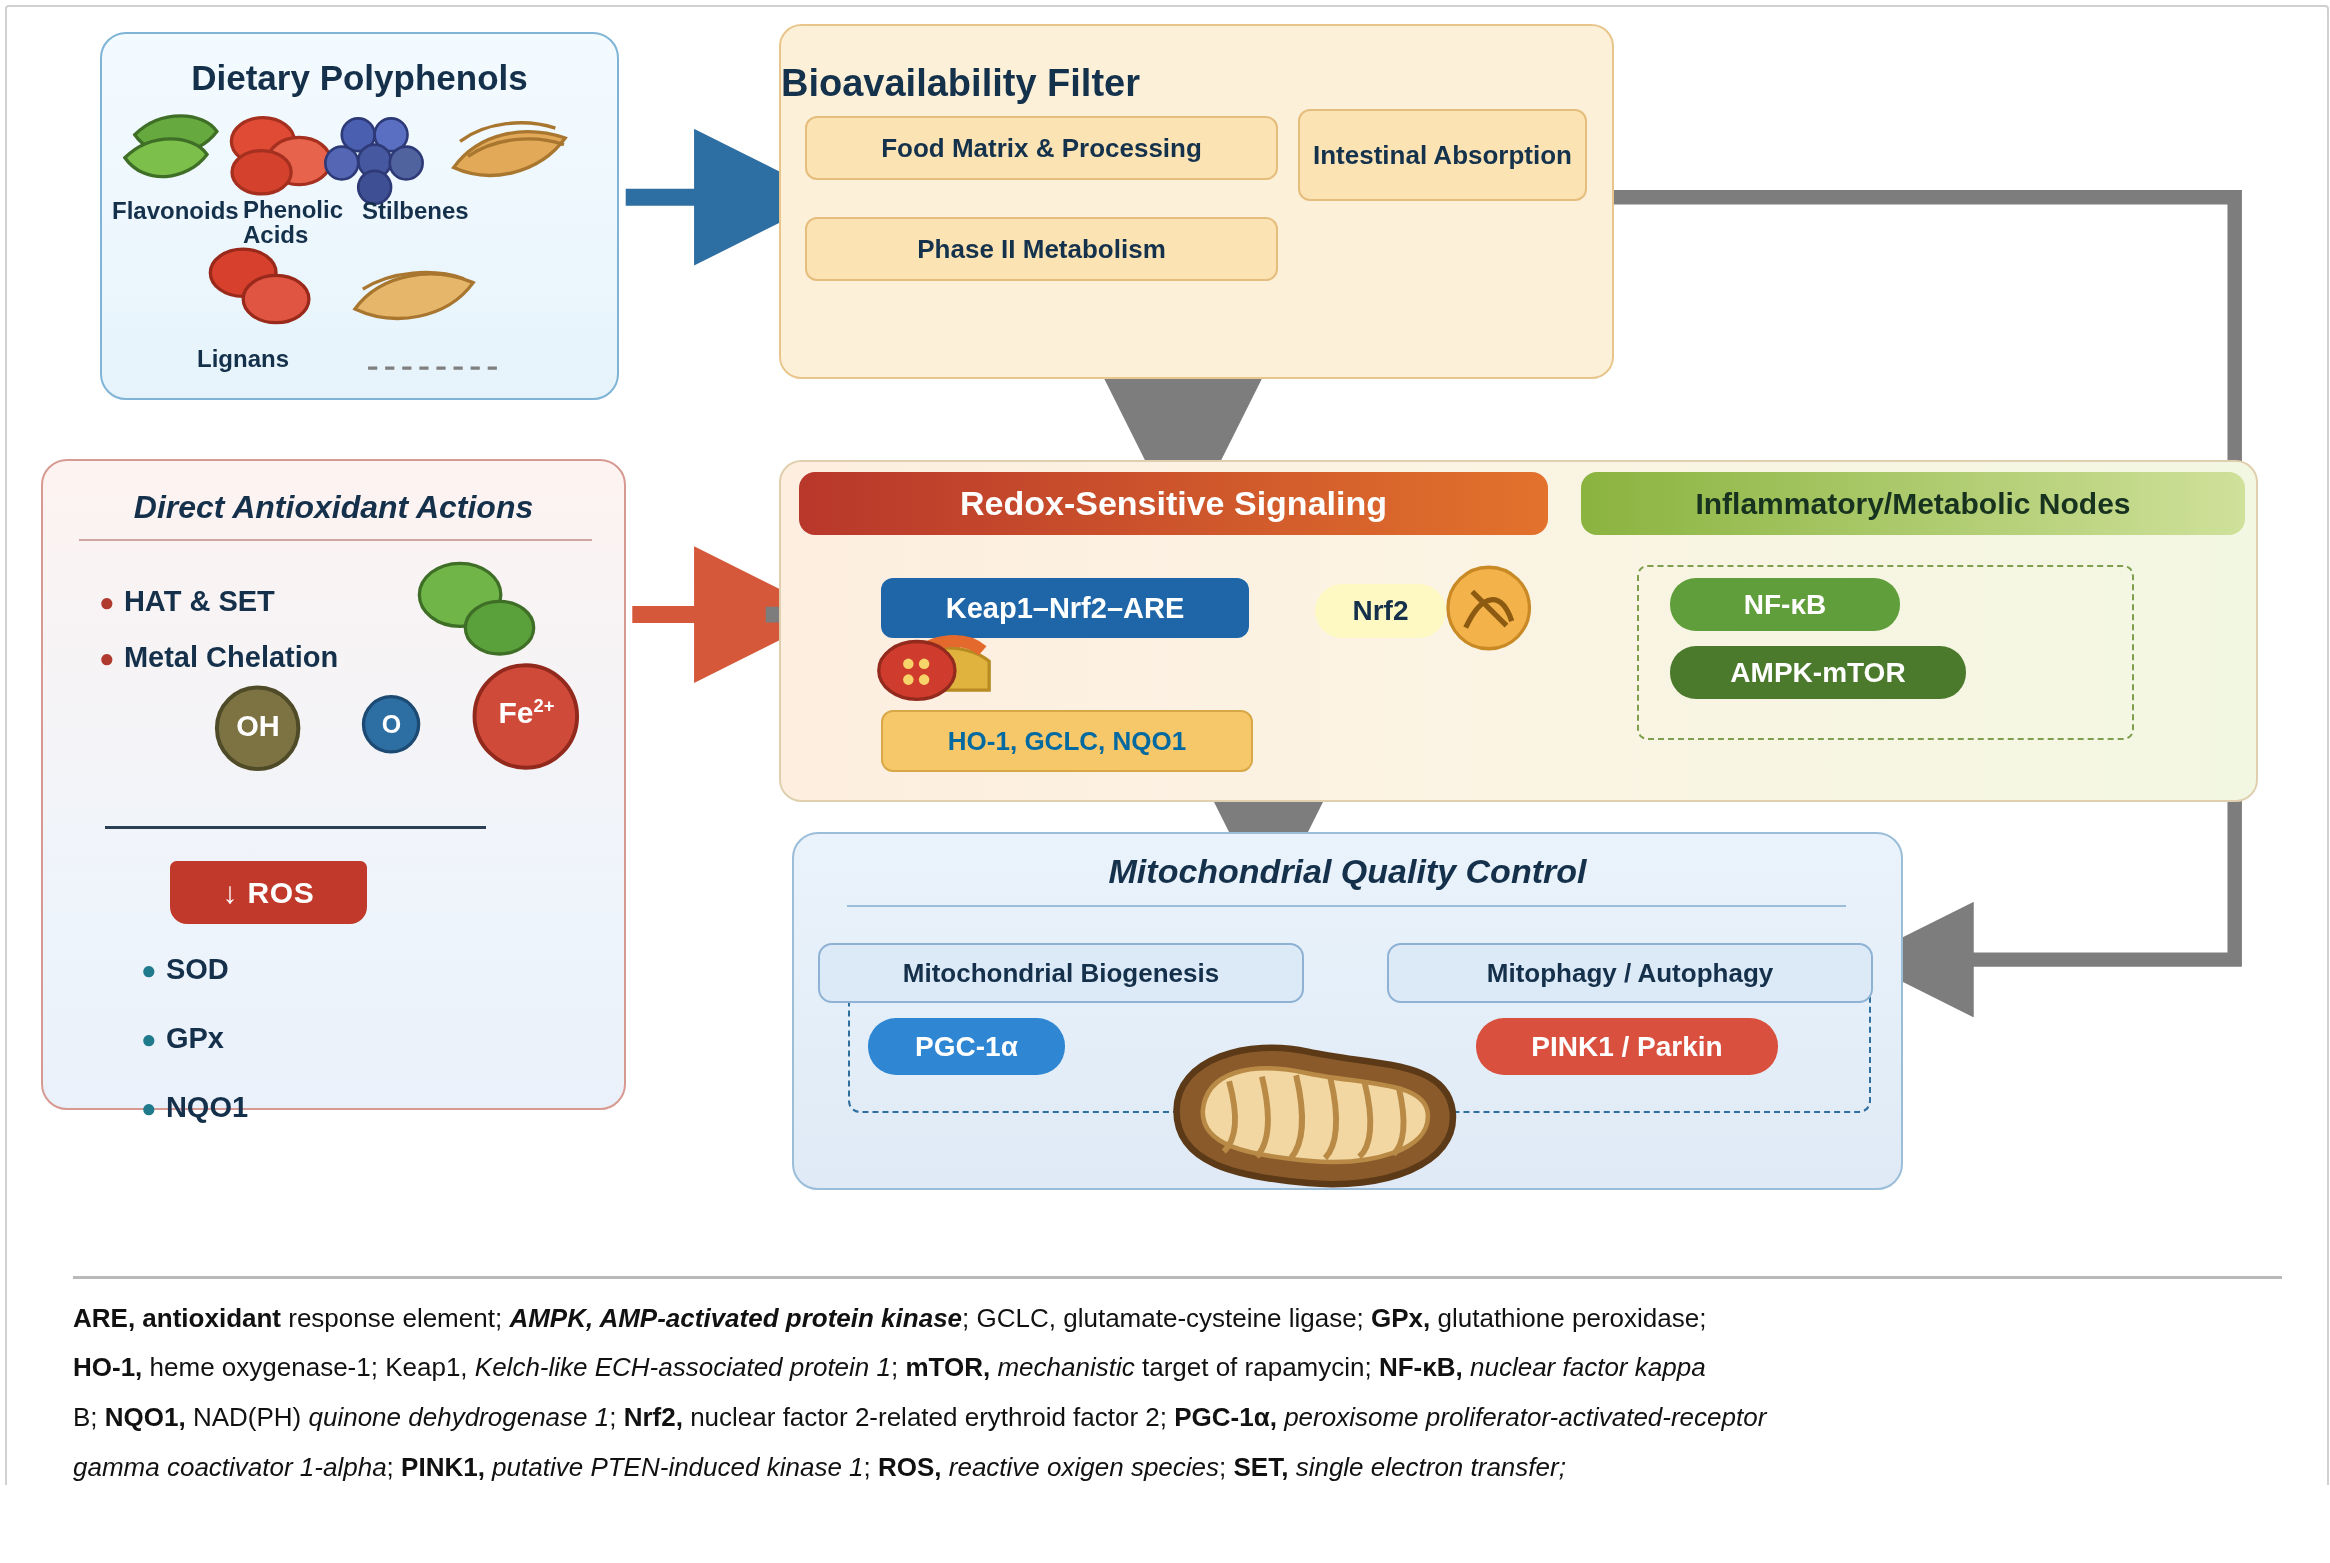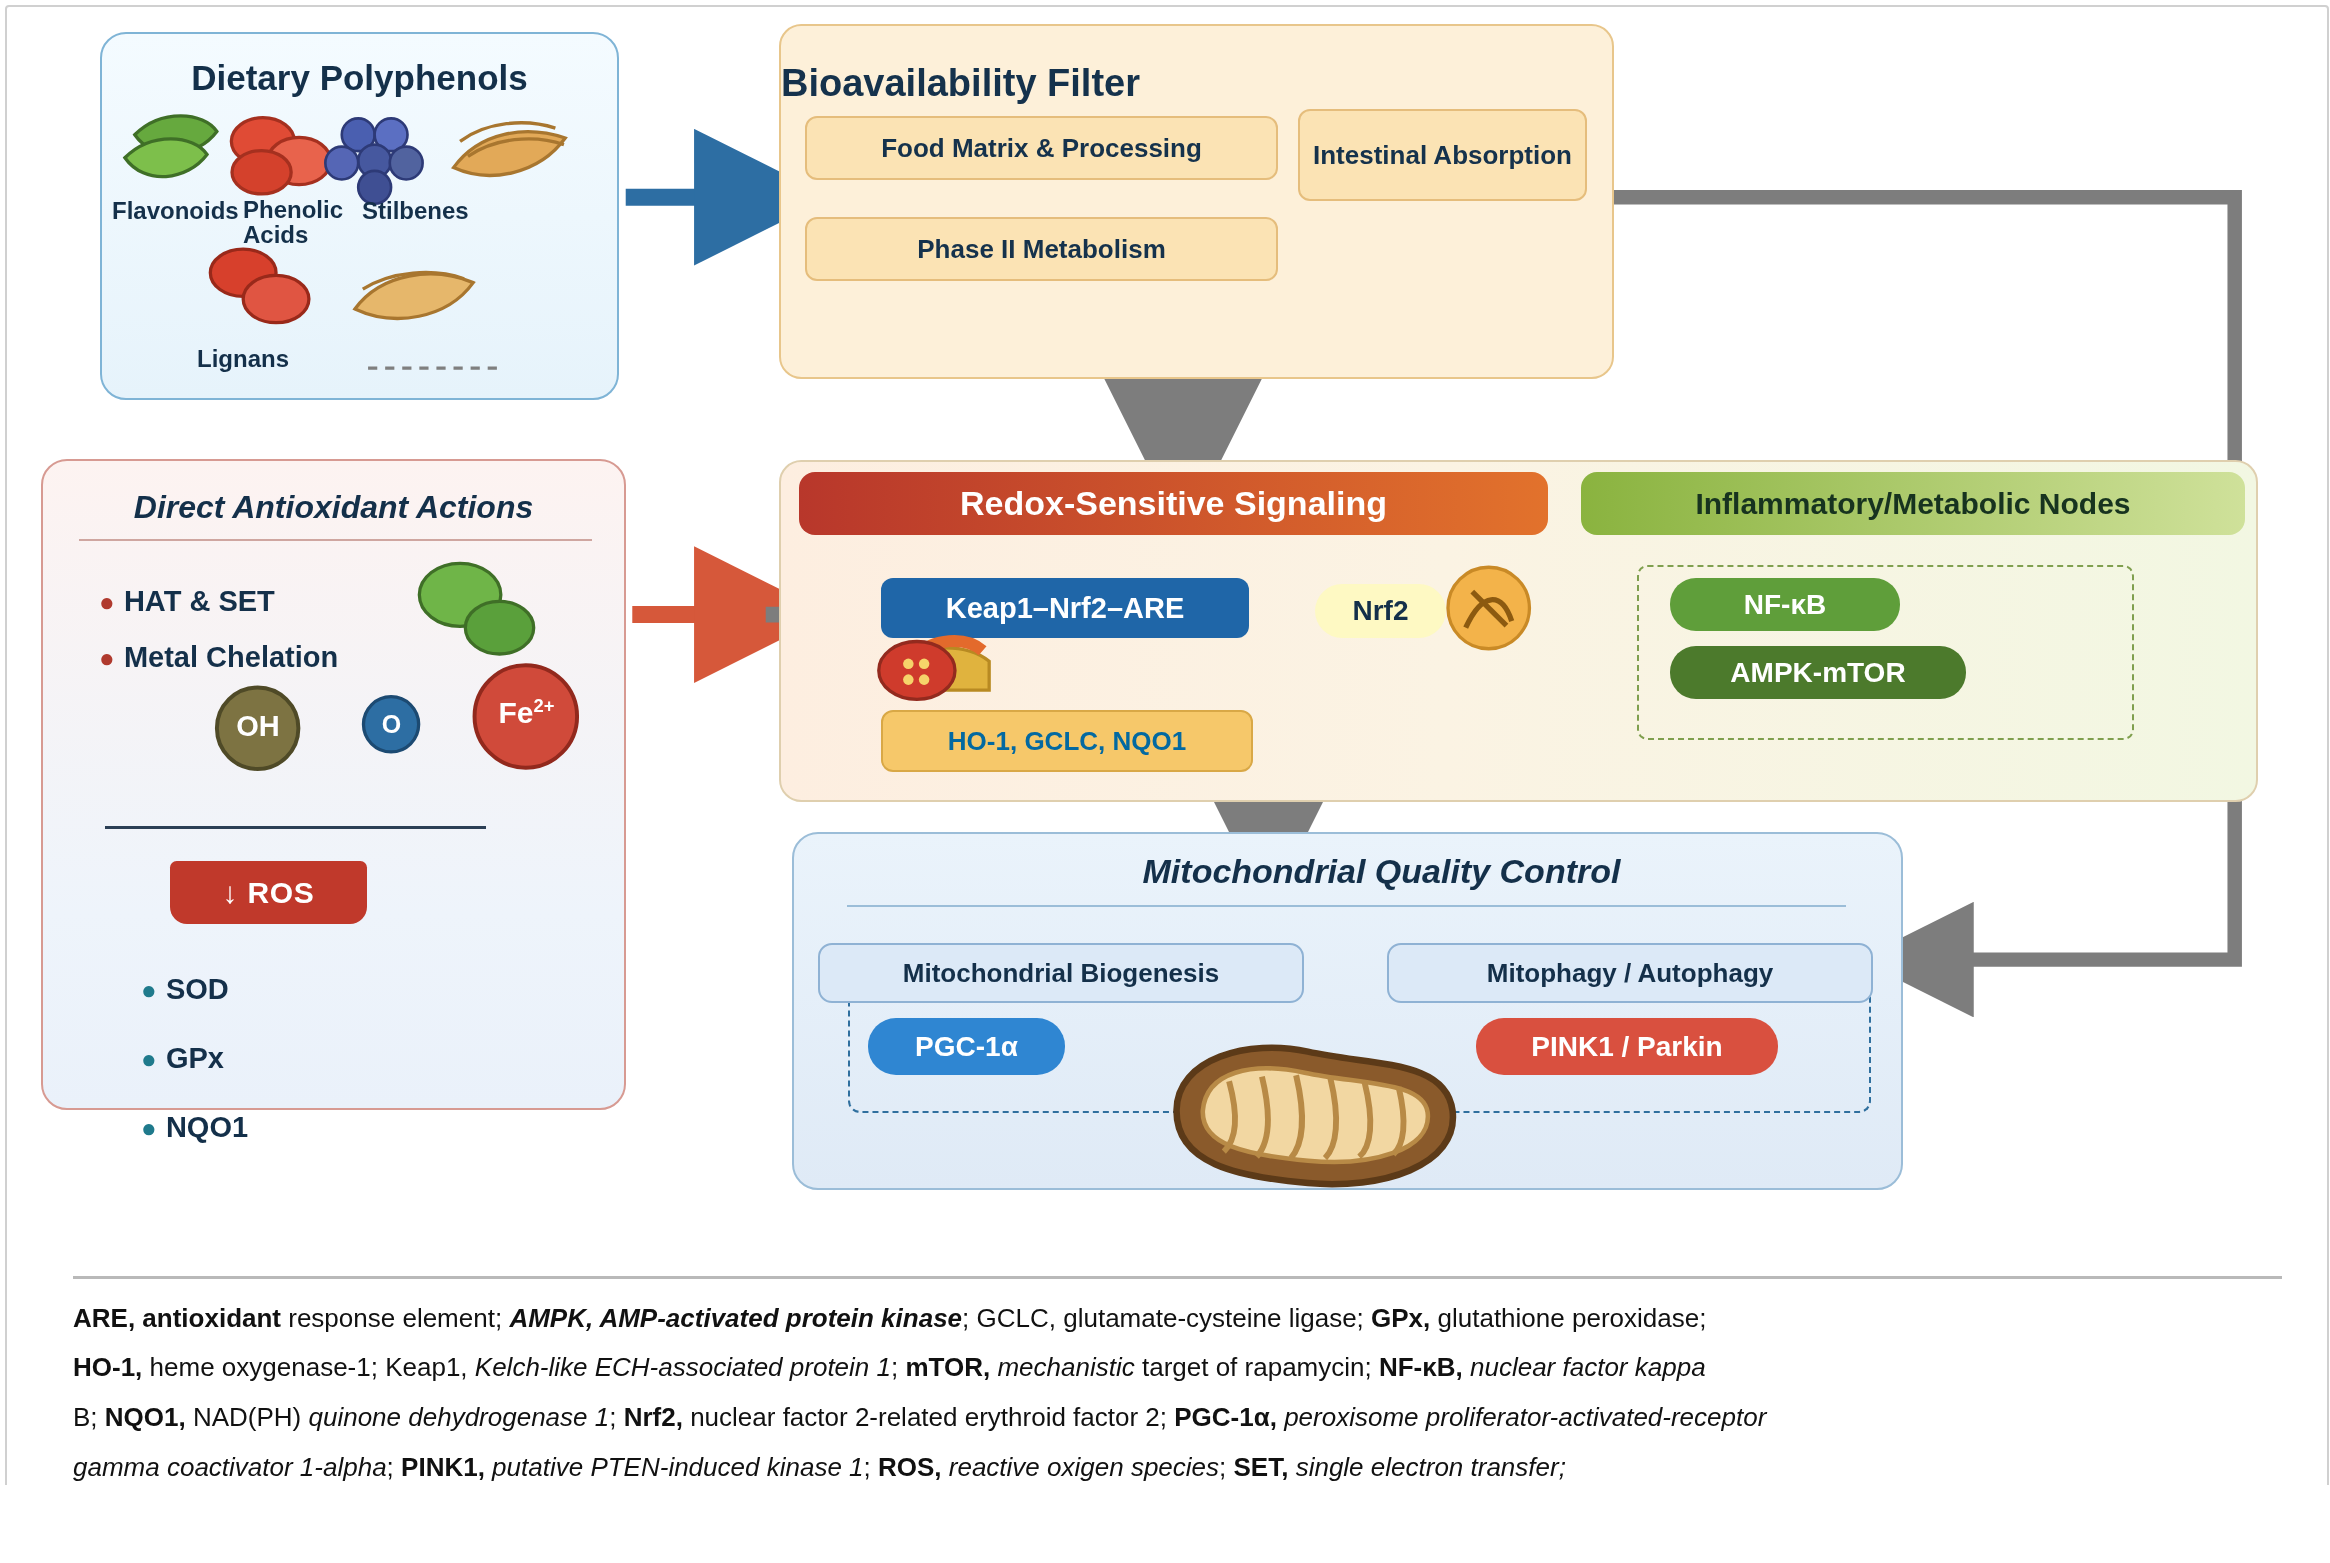--- a/index.html
+++ b/index.html
@@ -28,21 +28,21 @@
 
   
   #direct{left:41px;top:459px;width:585px;height:651px;
     background:linear-gradient(180deg,#fdf3f1 0%,#eef4fb 70%,#eaf1fa 100%);
     border:2.6px solid #d79a92;border-radius:26px;}
   #direct .title{position:absolute;left:0;top:28px;width:100%;text-align:center;
     font-size:32px;font-weight:bold;font-style:italic;color:#14304a;}
   #direct .rule{position:absolute;left:36px;top:78px;width:513px;height:2px;background:#cfa6a0;}
   .bullet-red{position:absolute;font-size:29px;font-weight:bold;color:#14304a;}
   .bullet-red .dot{color:#b03a2e;font-size:26px;margin-right:9.2px;}
-  .bullet-teal{position:absolute;font-size:29px;font-weight:bold;color:#14304a;margin-top:20px;}
+  .bullet-teal{position:absolute;font-size:29px;font-weight:bold;color:#14304a;}
   .bullet-teal .dot{color:#1f7a8c;font-size:26px;margin-right:9.2px;}
   #ros-badge{position:absolute;left:170px;top:861px;width:197px;height:63px;background:#c0392b;
     border-radius:6.6px 6.6px 17px 17px;display:flex;align-items:center;justify-content:center;
     color:#fff;font-size:30px;font-weight:bold;letter-spacing:0.7px;}
 
   
   #redox{left:779px;top:460px;width:1479px;height:342px;
     background:linear-gradient(90deg,#fdeee0 0%,#fbf3e3 45%,#f2f7e2 100%);
     border:2.6px solid #dfcfae;border-radius:22.3px;}
   #redox-head{position:absolute;left:799px;top:472px;width:749px;height:63px;
@@ -67,21 +67,21 @@
     border-radius:26px;display:flex;align-items:center;justify-content:center;color:#fff;
     font-size:28px;font-weight:bold;}
   #inflam-dash{position:absolute;left:1637px;top:565px;width:493px;height:171px;
     border:2.6px dashed #7f9f4e;border-radius:10.5px;}
 
   
   #mito{left:792px;top:832px;width:1111px;height:358px;
     background:linear-gradient(180deg,#eaf3fb 0%,#dfeaf6 100%);
     border:2.6px solid #9bbdd8;border-radius:26px;}
   #mito .title{position:absolute;left:0;top:18.4px;width:100%;text-align:center;font-size:34px;
-    font-weight:bold;font-style:italic;color:#14304a;margin-left:34px;}
+    font-weight:bold;font-style:italic;color:#14304a;}
   #mito .rule{position:absolute;left:53px;top:71px;width:999px;height:2px;background:#9bbdd8;}
   .mito-pill{position:absolute;box-sizing:border-box;background:#dce9f7;border:2px solid #8fb2d4;
     border-radius:14px;display:flex;align-items:center;justify-content:center;color:#14304a;
     font-size:26px;font-weight:bold;}
   #pgc{position:absolute;left:868px;top:1018px;width:197px;height:57px;background:#2f86d2;
     border-radius:28px;display:flex;align-items:center;justify-content:center;color:#fff;
     font-size:28px;font-weight:bold;}
   #pink{position:absolute;left:1476px;top:1018px;width:302px;height:57px;background:#d9503f;
     border-radius:28px;display:flex;align-items:center;justify-content:center;color:#fff;
     font-size:28px;font-weight:bold;}

